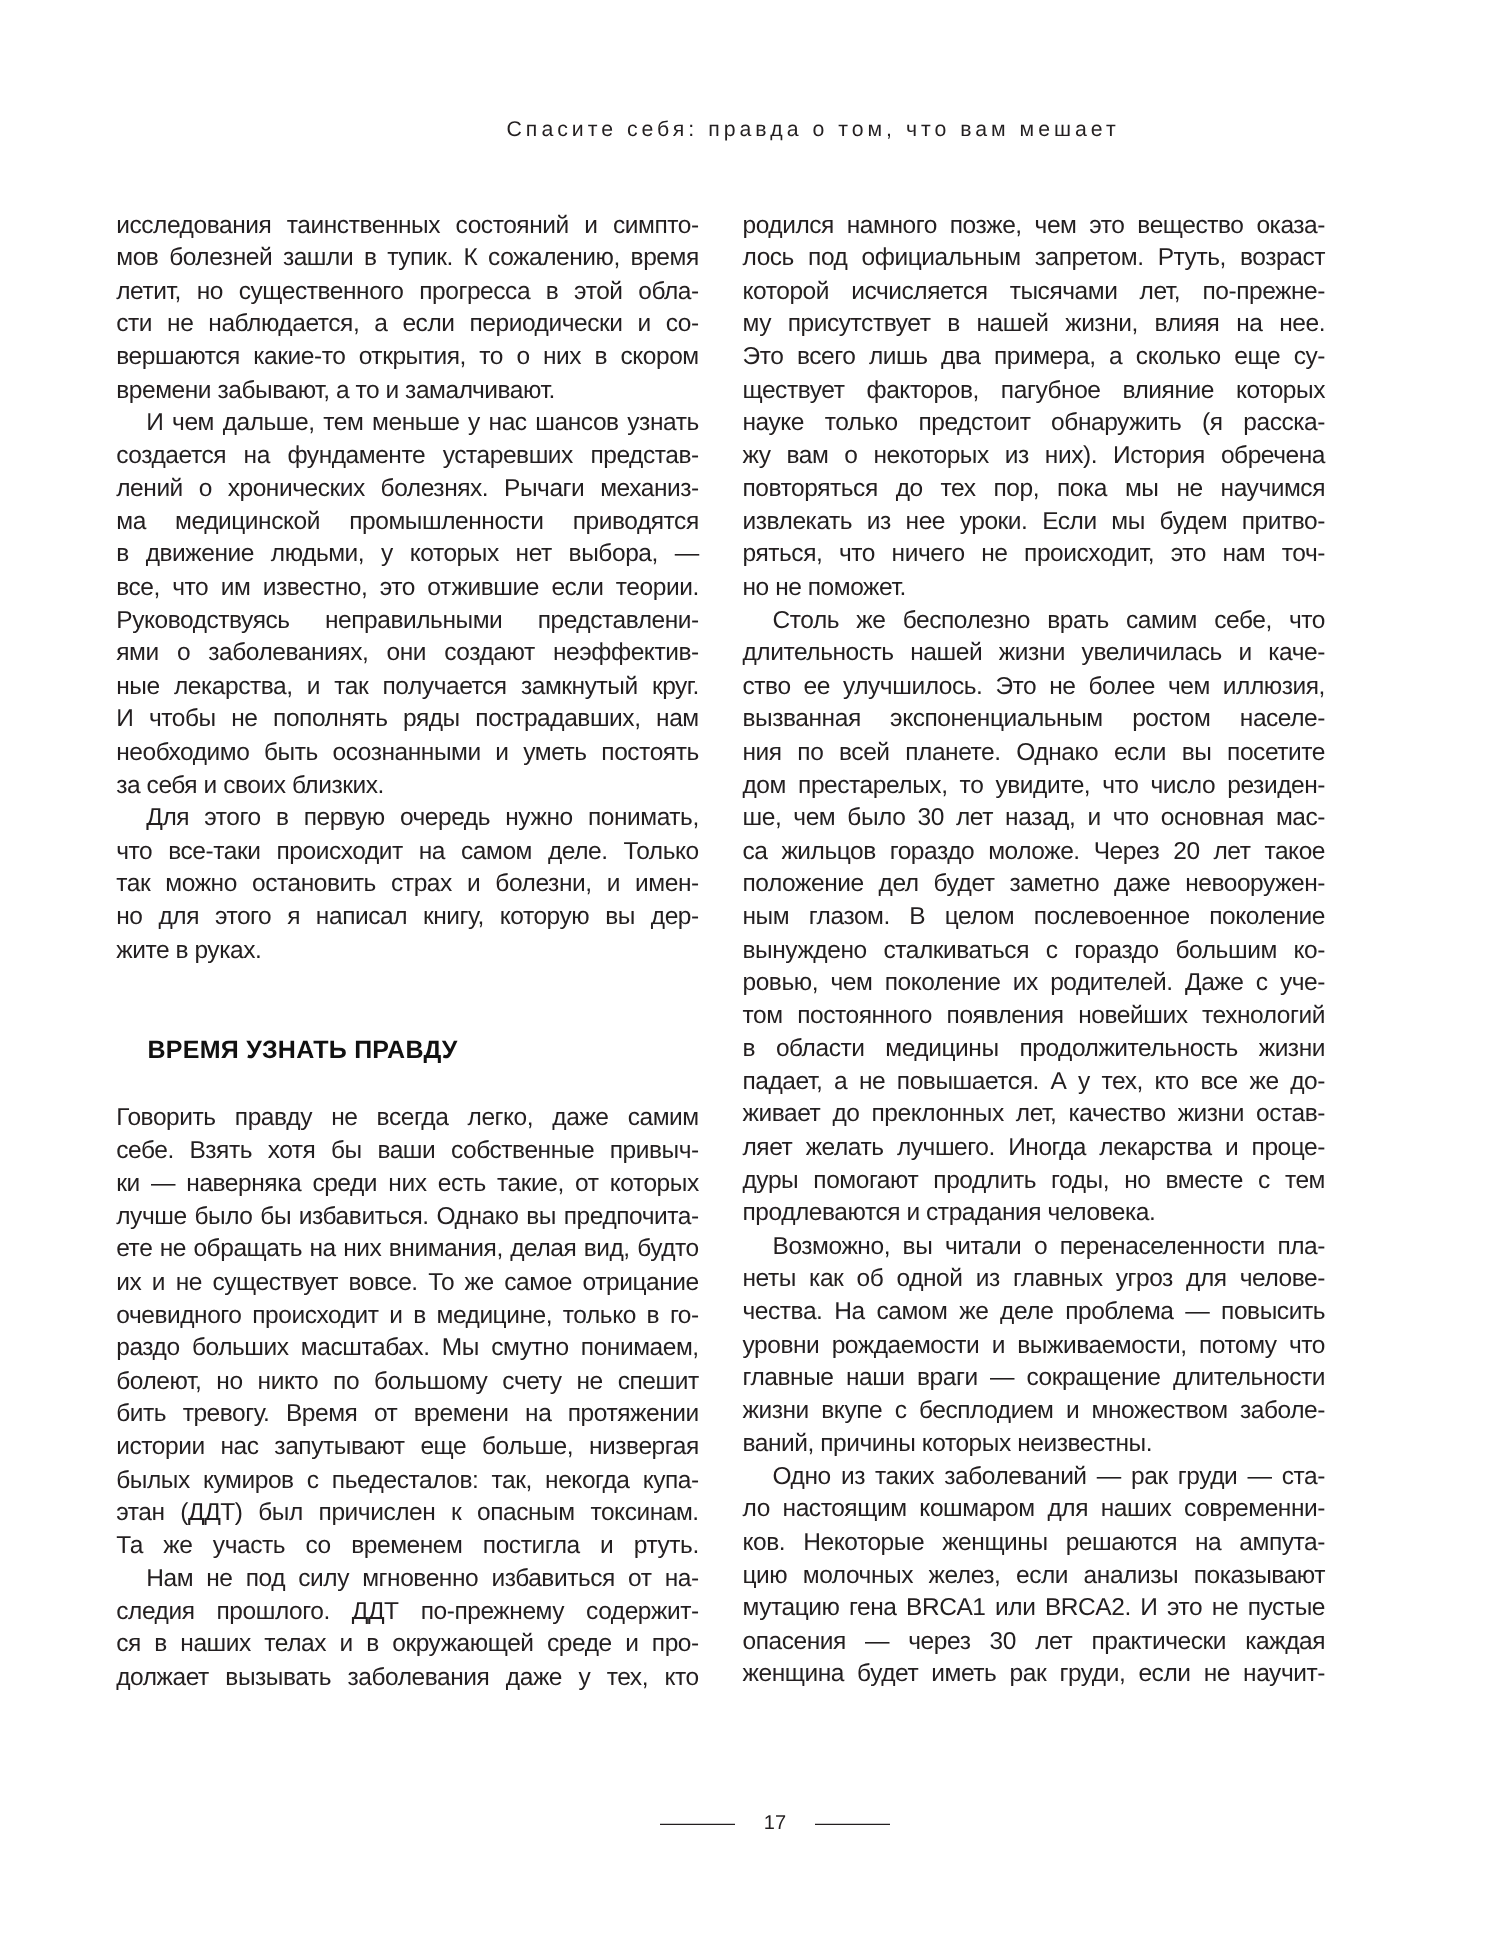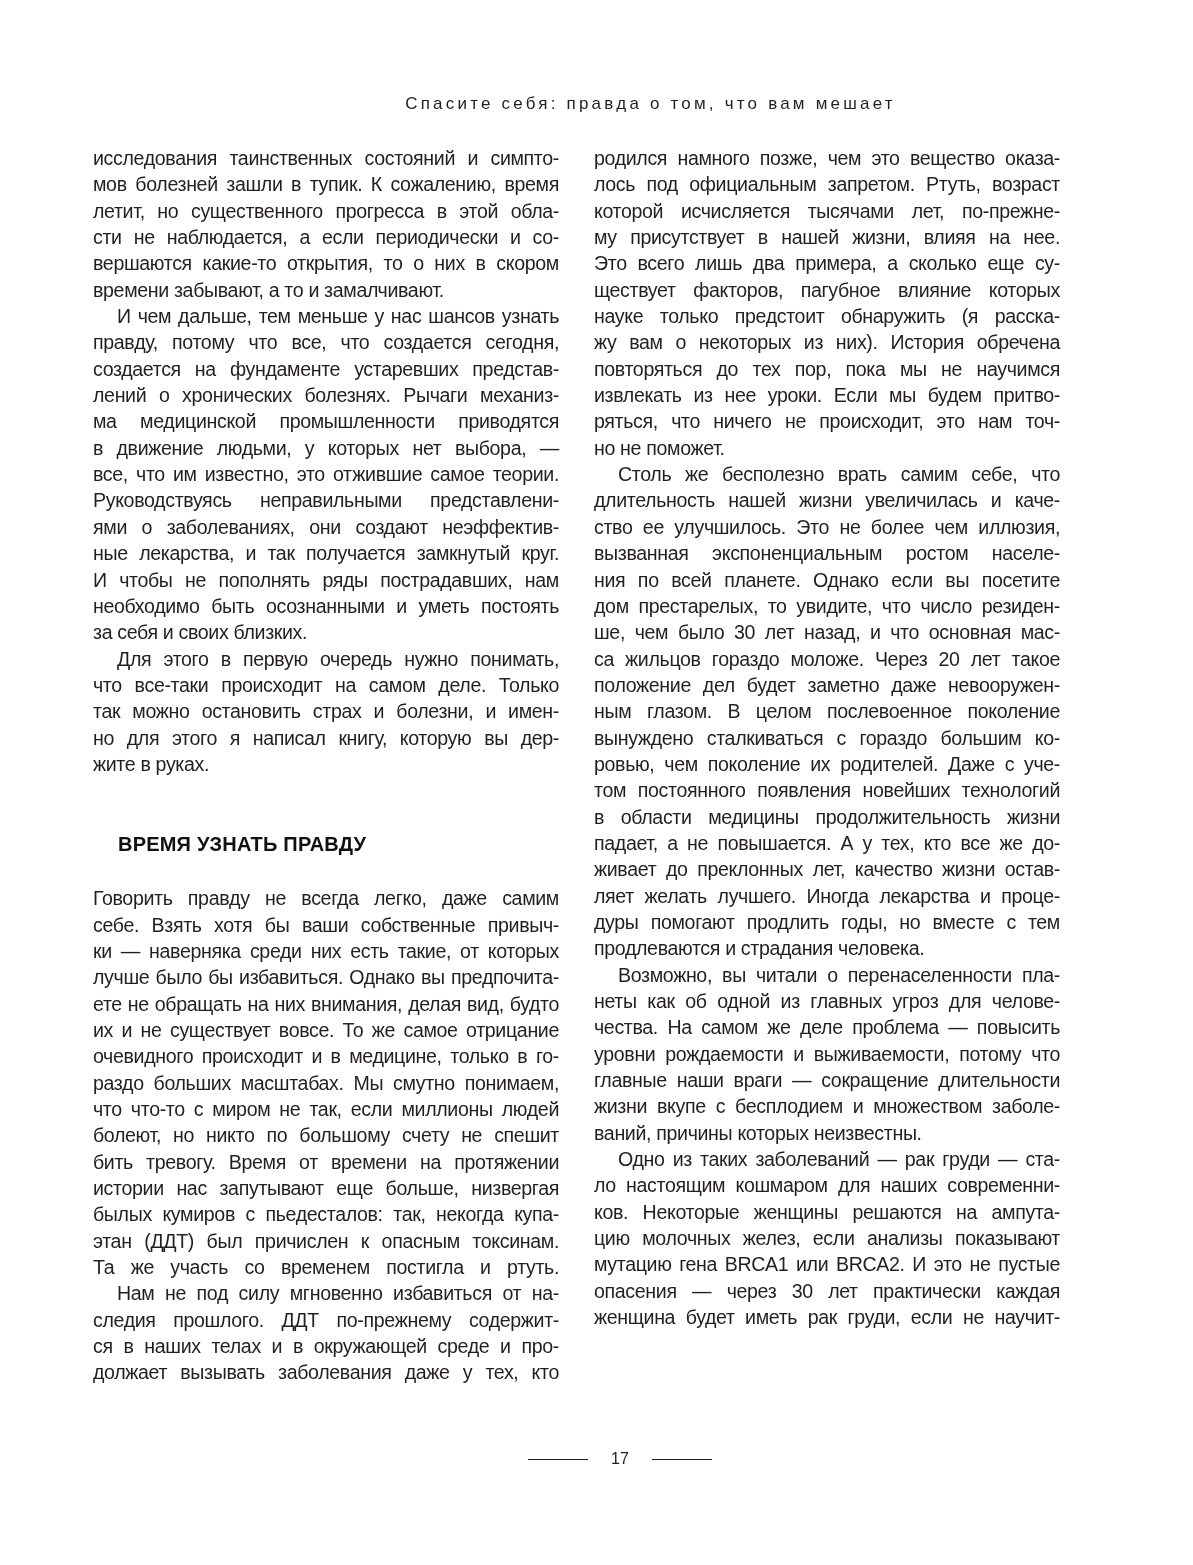--- a/index.html
+++ b/index.html
@@ -1,20 +1,20 @@
 <!DOCTYPE html>
 <html><head>
 <meta charset="utf-8">
 <style>
   html, body { margin: 0; padding: 0; background: #ffffff; }
   body { width: 1193px; height: 1565px; position: relative; overflow: hidden;
          font-family: "Liberation Sans", "DejaVu Sans", sans-serif; color: #231f20; }
   .running-head { position: absolute; top: 94px; left: 0; width: 1193px; text-align: center;
          font-size: 17px; letter-spacing: 3.2px; color: #231f20; padding-left: 108px; box-sizing: border-box; }
-  .col { position: absolute; top: 145px; width: 466px; }
+  .col { position: absolute; top: 167px; width: 466px; }
   .col.left { left: 93px; }
   .col.right { left: 594px; }
   .line { display: block; height: 26.35px; line-height: 26.35px; font-size: 19.6px;
           text-align: justify; text-align-last: justify; white-space: nowrap; overflow: visible; letter-spacing: -0.35px; }
   .line.last { text-align-last: left; }
   .line.indent { text-indent: 24px; }
   .gap { display: block; }
   .heading { display: block; font-weight: bold; font-size: 20px; line-height: 26px; letter-spacing: 0.2px; color: #111; margin-left: 25px; }
   .footer { position: absolute; top: 1447px; left: 0; width: 1193px; height: 24px; margin-left: 44px; }
   .footer .rule { position: absolute; top: 12px; height: 1px; width: 60px; background: #231f20; }
@@ -29,26 +29,25 @@
 
 <div class="col left">
   <div id="lb1">
       <span class="line">исследования таинственных состояний и симпто-</span>
       <span class="line">мов болезней зашли в тупик. К сожалению, время</span>
       <span class="line">летит, но существенного прогресса в этой обла-</span>
       <span class="line">сти не наблюдается, а если периодически и со-</span>
       <span class="line">вершаются какие-то открытия, то о них в скором</span>
       <span class="line last">времени забывают, а то и замалчивают.</span>
       <span class="line indent">И чем дальше, тем меньше у нас шансов узнать</span>
-      <span class="line">правду, потому что все, что создается сегодня,</span>
       <span class="line">создается на фундаменте устаревших представ-</span>
       <span class="line">лений о хронических болезнях. Рычаги механиз-</span>
       <span class="line">ма медицинской промышленности приводятся</span>
       <span class="line">в движение людьми, у которых нет выбора, —</span>
-      <span class="line">все, что им известно, это отжившие самое теории.</span>
+      <span class="line">все, что им известно, это отжившие если теории.</span>
       <span class="line">Руководствуясь неправильными представлени-</span>
       <span class="line">ями о заболеваниях, они создают неэффектив-</span>
       <span class="line">ные лекарства, и так получается замкнутый круг.</span>
       <span class="line">И чтобы не пополнять ряды пострадавших, нам</span>
       <span class="line">необходимо быть осознанными и уметь постоять</span>
       <span class="line last">за себя и своих близких.</span>
       <span class="line indent">Для этого в первую очередь нужно понимать,</span>
       <span class="line">что все-таки происходит на самом деле. Только</span>
       <span class="line">так можно остановить страх и болезни, и имен-</span>
       <span class="line">но для этого я написал книгу, которую вы дер-</span>
@@ -59,21 +58,20 @@
   <div class="gap" style="height:28px"></div>
   <div id="lb2">
       <span class="line">Говорить правду не всегда легко, даже самим</span>
       <span class="line">себе. Взять хотя бы ваши собственные привыч-</span>
       <span class="line">ки — наверняка среди них есть такие, от которых</span>
       <span class="line">лучше было бы избавиться. Однако вы предпочита-</span>
       <span class="line">ете не обращать на них внимания, делая вид, будто</span>
       <span class="line">их и не существует вовсе. То же самое отрицание</span>
       <span class="line">очевидного происходит и в медицине, только в го-</span>
       <span class="line">раздо больших масштабах. Мы смутно понимаем,</span>
-      <span class="line">что что-то с миром не так, если миллионы людей</span>
       <span class="line">болеют, но никто по большому счету не спешит</span>
       <span class="line">бить тревогу. Время от времени на протяжении</span>
       <span class="line">истории нас запутывают еще больше, низвергая</span>
       <span class="line">былых кумиров с пьедесталов: так, некогда купа-</span>
       <span class="line">этан (ДДТ) был причислен к опасным токсинам.</span>
       <span class="line">Та же участь со временем постигла и ртуть.</span>
       <span class="line indent">Нам не под силу мгновенно избавиться от на-</span>
       <span class="line">следия прошлого. ДДТ по-прежнему содержит-</span>
       <span class="line">ся в наших телах и в окружающей среде и про-</span>
       <span class="line">должает вызывать заболевания даже у тех, кто</span>

